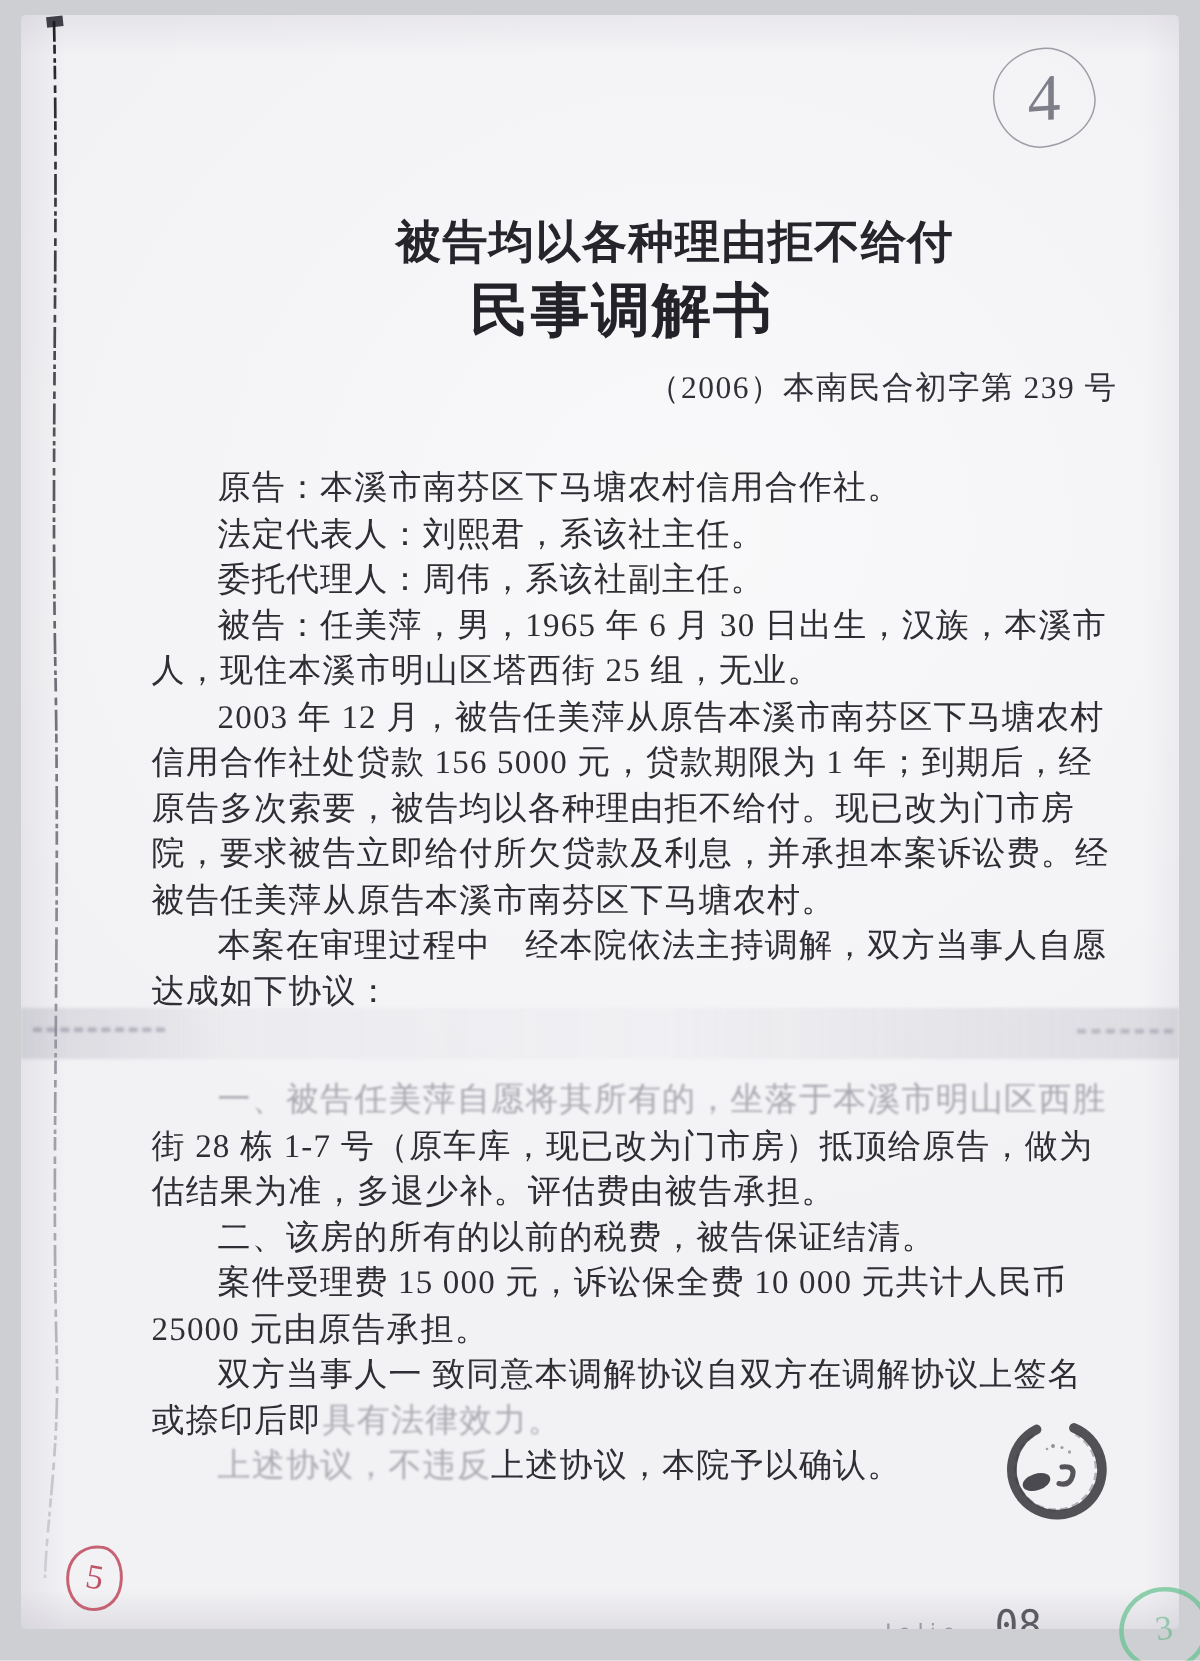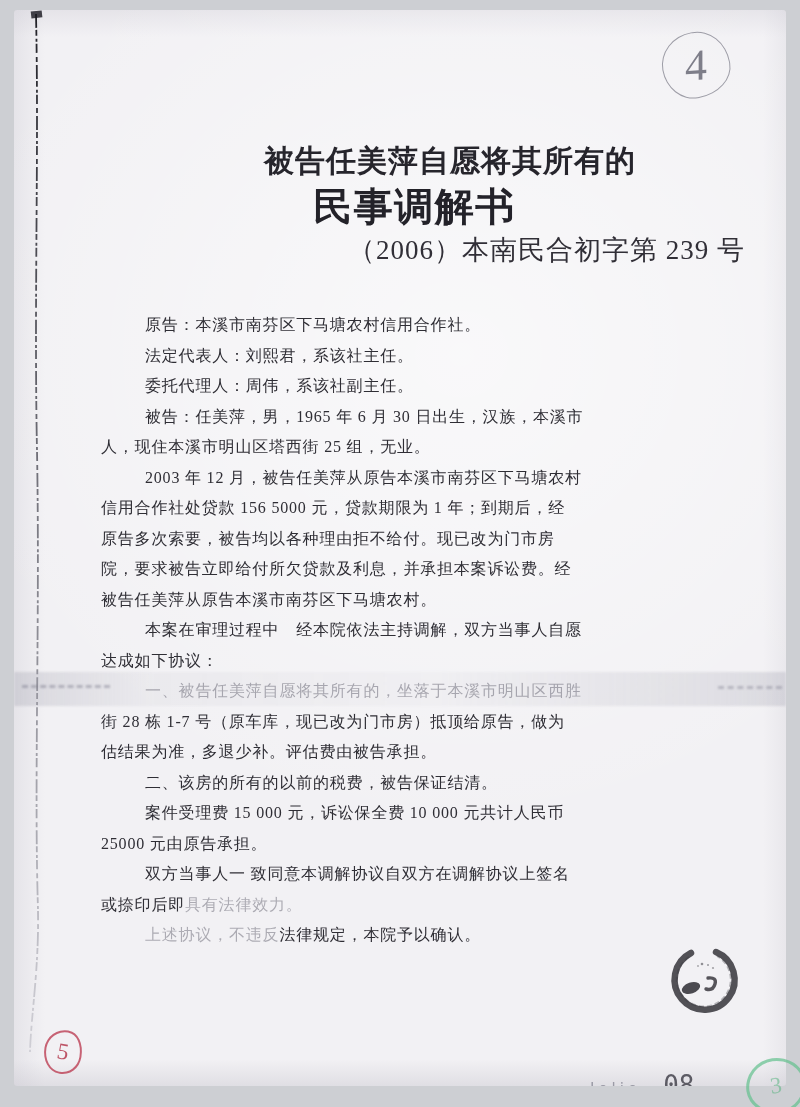--- a/index.html
+++ b/index.html
@@ -26,31 +26,31 @@
     position:absolute;top:131px;left:0;width:100%;box-sizing:border-box;
     padding-left:100px;text-align:center;
     font-size:30px;font-weight:700;letter-spacing:1px;color:#26252c;
   }
   .title{
     position:absolute;top:170px;left:0;width:100%;box-sizing:border-box;
     padding-left:29px;text-align:center;
     font-size:39px;font-weight:700;letter-spacing:1.5px;color:#232229;
   }
   .caseno{
-    position:absolute;top:222px;right:41px;
-    font-size:27px;letter-spacing:1px;color:#312f37;
+    position:absolute;top:234px;right:41px;
+    font-size:21px;letter-spacing:1px;color:#312f37;
   }
   
   .docbody{position:absolute;left:87px;top:300px;right:26px;color:#2f2e35;}
   .doc-line{
-    height:30.5px;line-height:30.5px;font-size:16px;letter-spacing:.8px;
+    height:30.5px;line-height:30.5px;font-size:22px;letter-spacing:.8px;
     white-space:pre;
   }
   .doc-line.indent{text-indent:44px;}
-  .doc-line.faded{color:#6e6d7a;opacity:.55;filter:blur(.7px);}
+  .doc-line.faded{color:#6e6d7a;opacity:.55;filter:blur(.7px);margin-top:42px;}
   .seg-faded{color:#74737f;opacity:.55;filter:blur(.6px);}
   
   .crease{position:absolute;left:0;top:0;pointer-events:none;}
   .smudge{
     position:absolute;left:0;top:662px;width:100%;height:34px;
     background:linear-gradient(90deg,
       rgba(150,150,165,.28) 0%, rgba(150,150,165,.07) 18%,
       rgba(150,150,165,.04) 55%, rgba(150,150,165,.20) 92%, rgba(150,150,165,.26) 100%);
     filter:blur(1px);
   }
@@ -115,21 +115,21 @@
         <stop offset="0.8" stop-color="#6a6a76" stop-opacity="0.5"></stop>
         <stop offset="1" stop-color="#9a9aa6" stop-opacity="0.35"></stop>
       </linearGradient>
     </defs>
     <rect x="17" y="1" width="11" height="7" fill="#23222a" opacity="0.85" transform="rotate(-6 22 4)"></rect>
     <path d="M22 4 C 25 140, 20 290, 23 440 C 26 610, 20 770, 24 900 C 25 960, 17 1005, 16 1042" fill="none" stroke="url(#creaseGrad)" stroke-width="1.8" stroke-dasharray="14 2 6 3 3 2 9 4 5 3"></path>
   </svg>
 
   <div class="smudge"></div>
 
-  <div class="court">被告任美萍自愿将其所有的</div>
+  <div class="court">被告均以各种理由拒不给付</div>
   <div class="title">民事调解书</div>
   <div class="caseno">（2006）本南民合初字第 239 号</div>
 
   <div class="docbody" id="doc-lines">
       <div class="doc-line indent"><span>原告：本溪市南芬区下马塘农村信用合作社。</span></div>
       <div class="doc-line indent"><span>法定代表人：刘熙君，系该社主任。</span></div>
       <div class="doc-line indent"><span>委托代理人：周伟，系该社副主任。</span></div>
       <div class="doc-line indent"><span>被告：任美萍，男，1965 年 6 月 30 日出生，汉族，本溪市</span></div>
       <div class="doc-line"><span>人，现住本溪市明山区塔西街 25 组，无业。</span></div>
       <div class="doc-line indent"><span>2003 年 12 月，被告任美萍从原告本溪市南芬区下马塘农村</span></div>
@@ -140,21 +140,21 @@
       <div class="doc-line indent"><span>本案在审理过程中　经本院依法主持调解，双方当事人自愿</span></div>
       <div class="doc-line"><span>达成如下协议：</span></div>
       <div class="doc-line indent faded"><span>一、被告任美萍自愿将其所有的，坐落于本溪市明山区西胜</span></div>
       <div class="doc-line"><span>街 28 栋 1-7 号（原车库，现已改为门市房）抵顶给原告，做为</span></div>
       <div class="doc-line"><span>估结果为准，多退少补。评估费由被告承担。</span></div>
       <div class="doc-line indent"><span>二、该房的所有的以前的税费，被告保证结清。</span></div>
       <div class="doc-line indent"><span>案件受理费 15 000 元，诉讼保全费 10 000 元共计人民币</span></div>
       <div class="doc-line"><span>25000 元由原告承担。</span></div>
       <div class="doc-line indent"><span>双方当事人一 致同意本调解协议自双方在调解协议上签名</span></div>
       <div class="doc-line"><span>或捺印后即</span><span class="seg-faded">具有法律效力。</span></div>
-      <div class="doc-line indent"><span class="seg-faded">上述协议，不违反</span><span>法律规定，本院予以确认。</span></div>
+      <div class="doc-line indent"><span class="seg-faded">上述协议，不违反</span><span>上述协议，本院予以确认。</span></div>
     </div>
 
   <div class="circle-mark pencil">
     <span>4</span>
   </div>
 
   <svg class="ink-stamp" width="94" height="90" viewBox="0 0 94 90">
     <path d="M 33 17 A 30 30 0 1 0 58 16" fill="none" stroke="#2e2d33" stroke-width="6.5" opacity="0.82" stroke-linecap="round"></path>
     <path d="M 31 21 A 27 27 0 1 0 59 20" fill="none" stroke="#3a3940" stroke-width="2" opacity="0.35" stroke-dasharray="5 3"></path>
     <ellipse cx="33" cy="52" rx="9.5" ry="5.5" fill="#2e2d33" opacity="0.85" transform="rotate(-18 33 52)"></ellipse>

